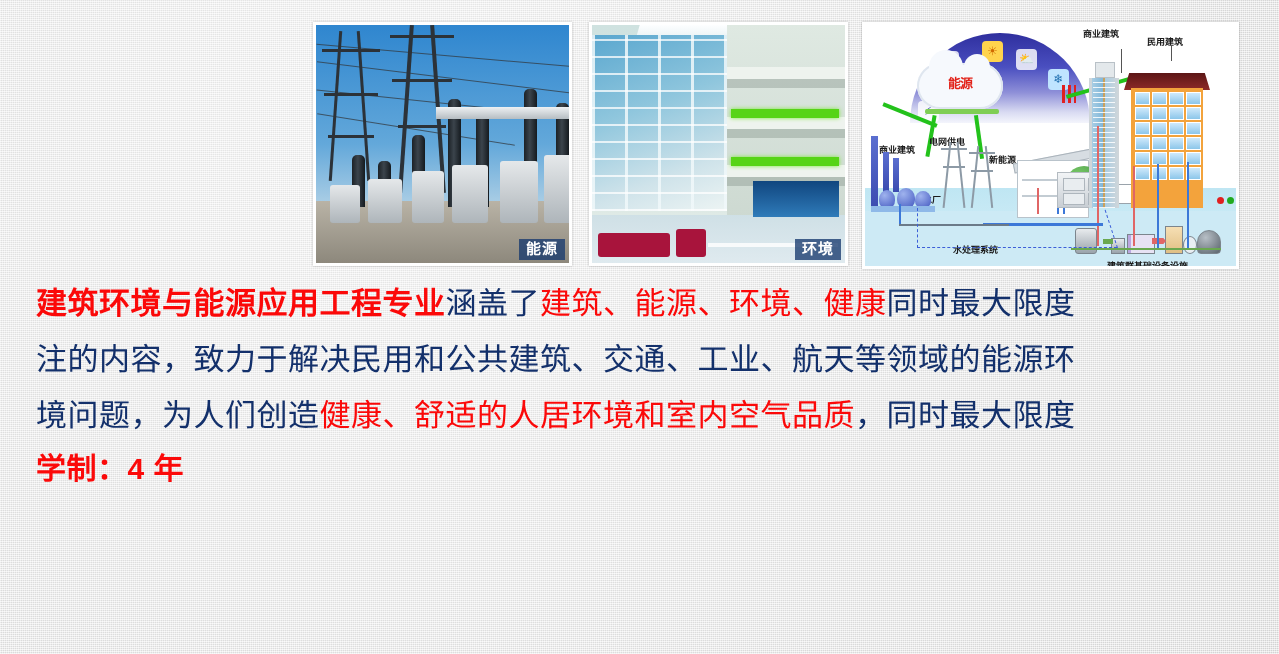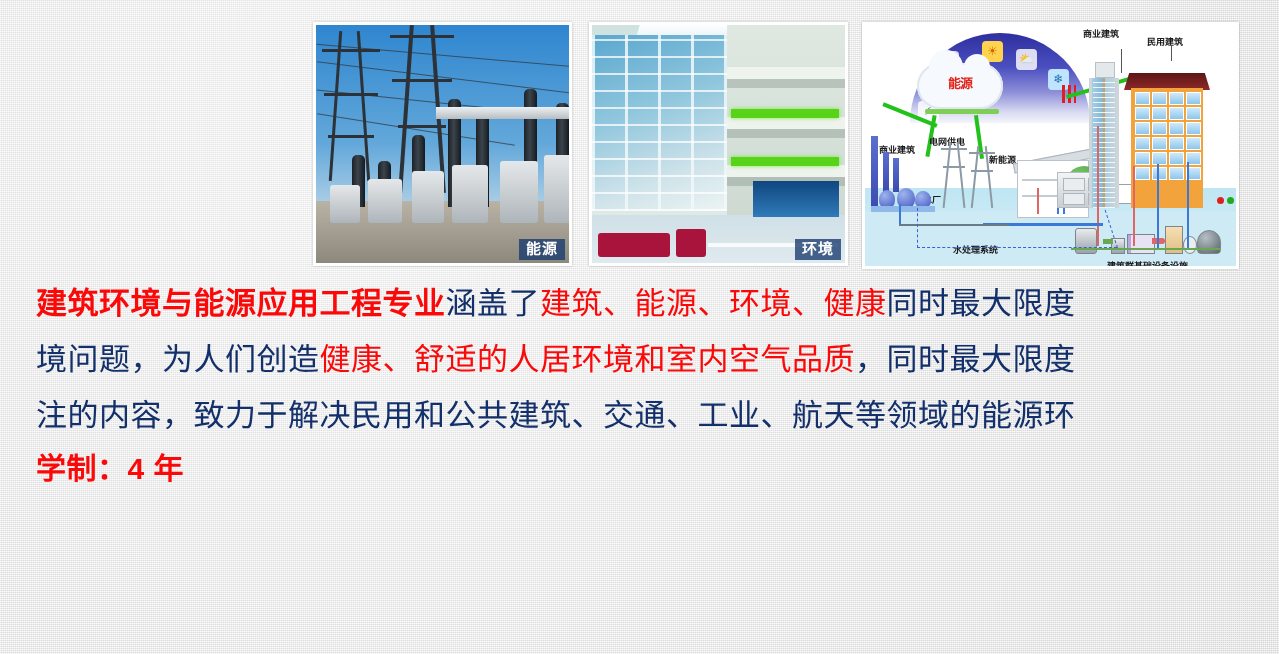--- a/index.html
+++ b/index.html
@@ -326,19 +326,19 @@
       <div class="dashv" style="left:52px;bottom:18px;height:40px;"></div>
       <div class="dashv" style="left:252px;bottom:18px;height:40px;transform:rotate(-18deg);transform-origin:bottom;"></div>
     </div>
   </div>
 </div>
 
 <div class="textblock">
 
   <div class="line"><span class="redb">建筑环境与能源应用工程专业</span><span>涵盖了</span><span class="red">建筑、能源、环境、健康</span><span>同时最大限度</span></div>
 
+  <div class="line">注的内容，致力于解决民用和公共建筑、交通、工业、航天等领域的能源环</div>
+
   <div class="line"><span>境问题，为人们创造</span><span class="red">健康、舒适的人居环境和室内空气品质</span><span>，同时最大限度</span></div>
-
-  <div class="line">注的内容，致力于解决民用和公共建筑、交通、工业、航天等领域的能源环</div>
 
 
   <div class="line bold">学制：4 年</div>
 </div>
 
 </body></html>

